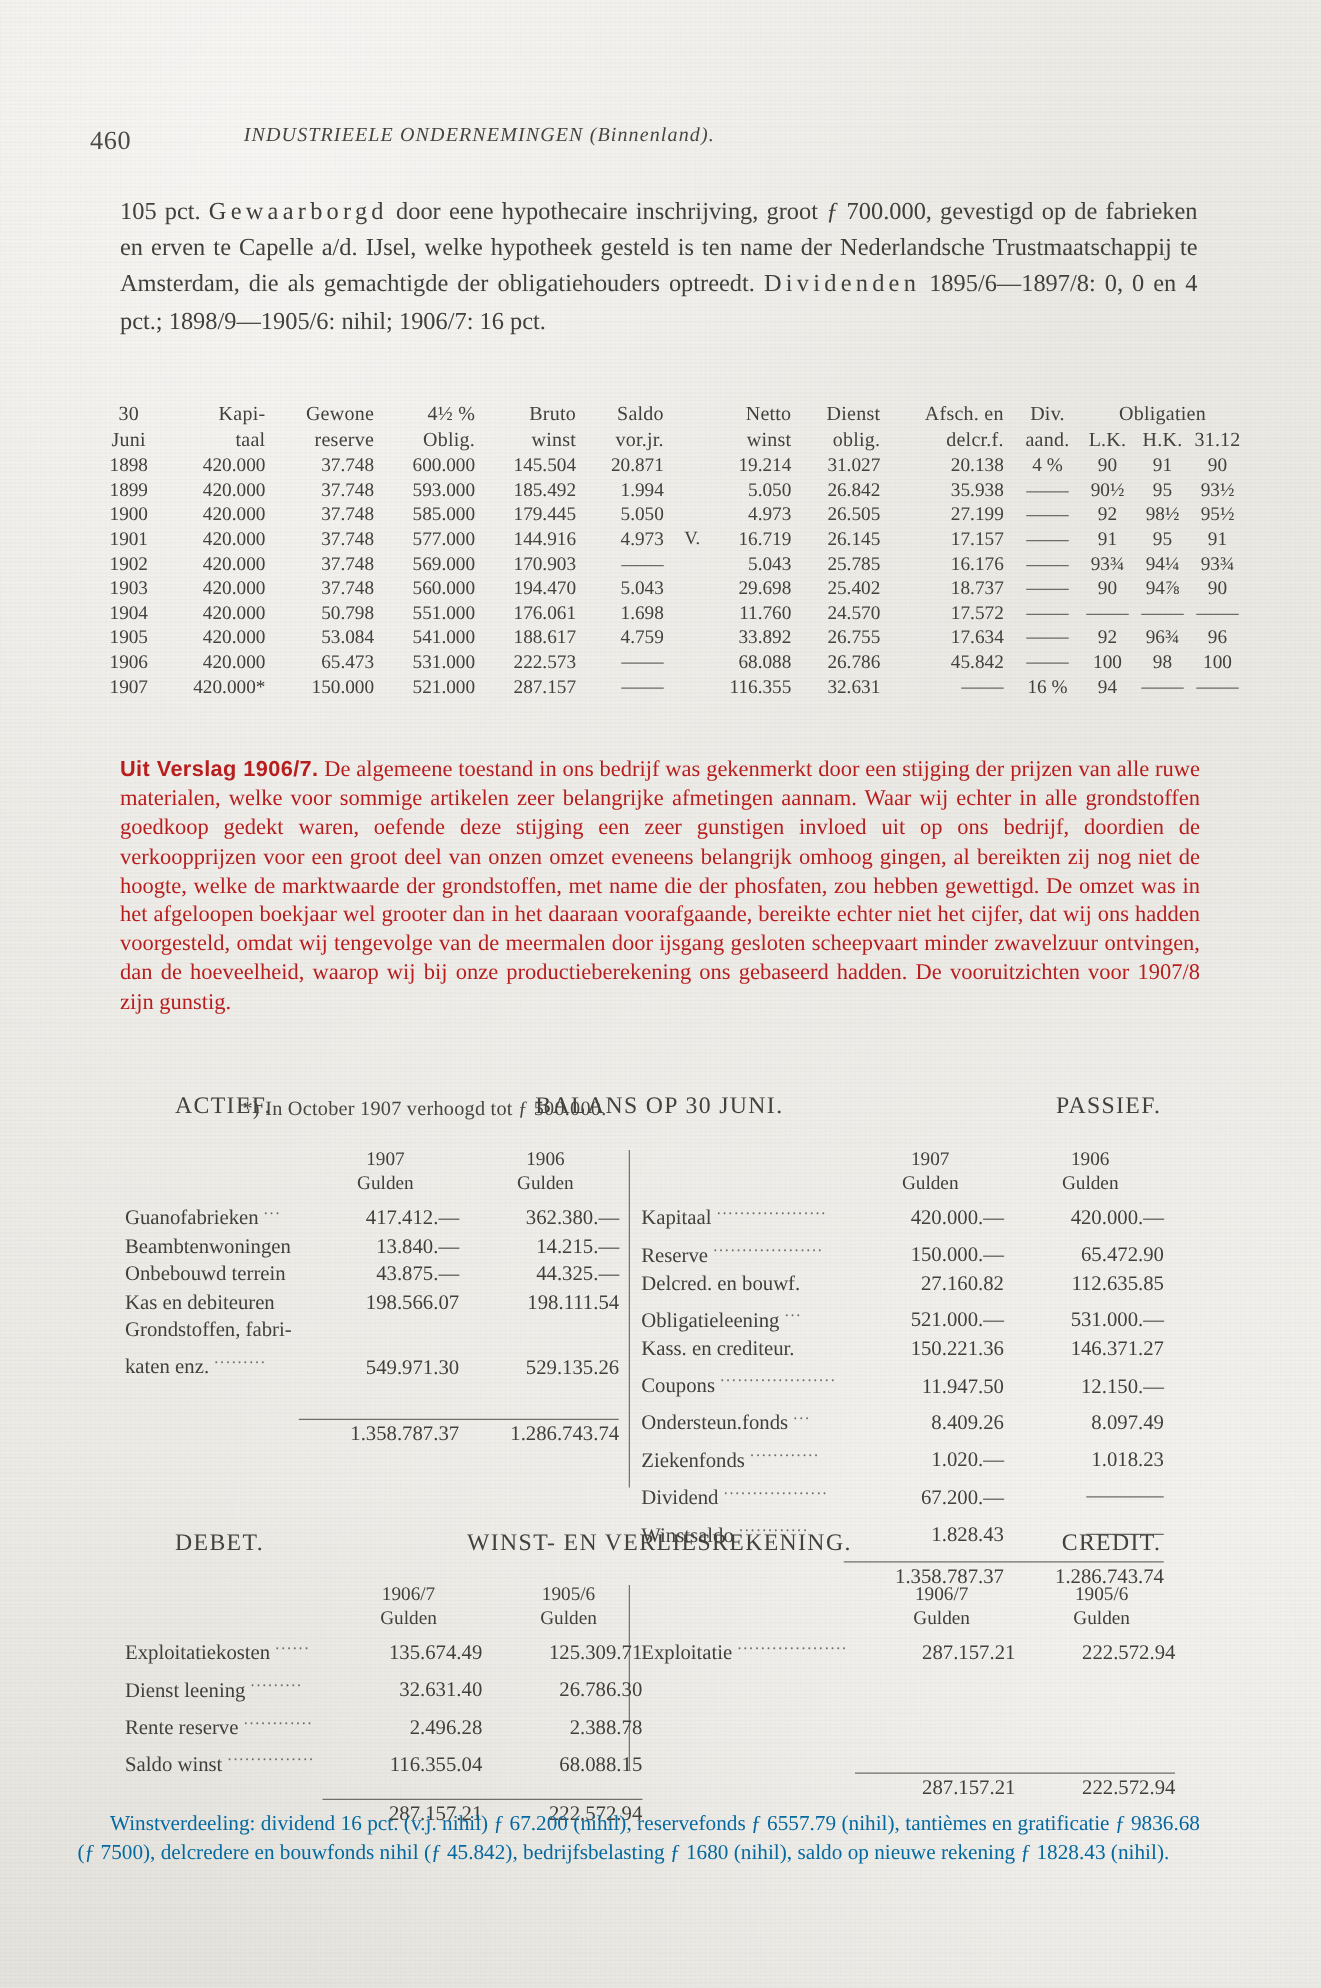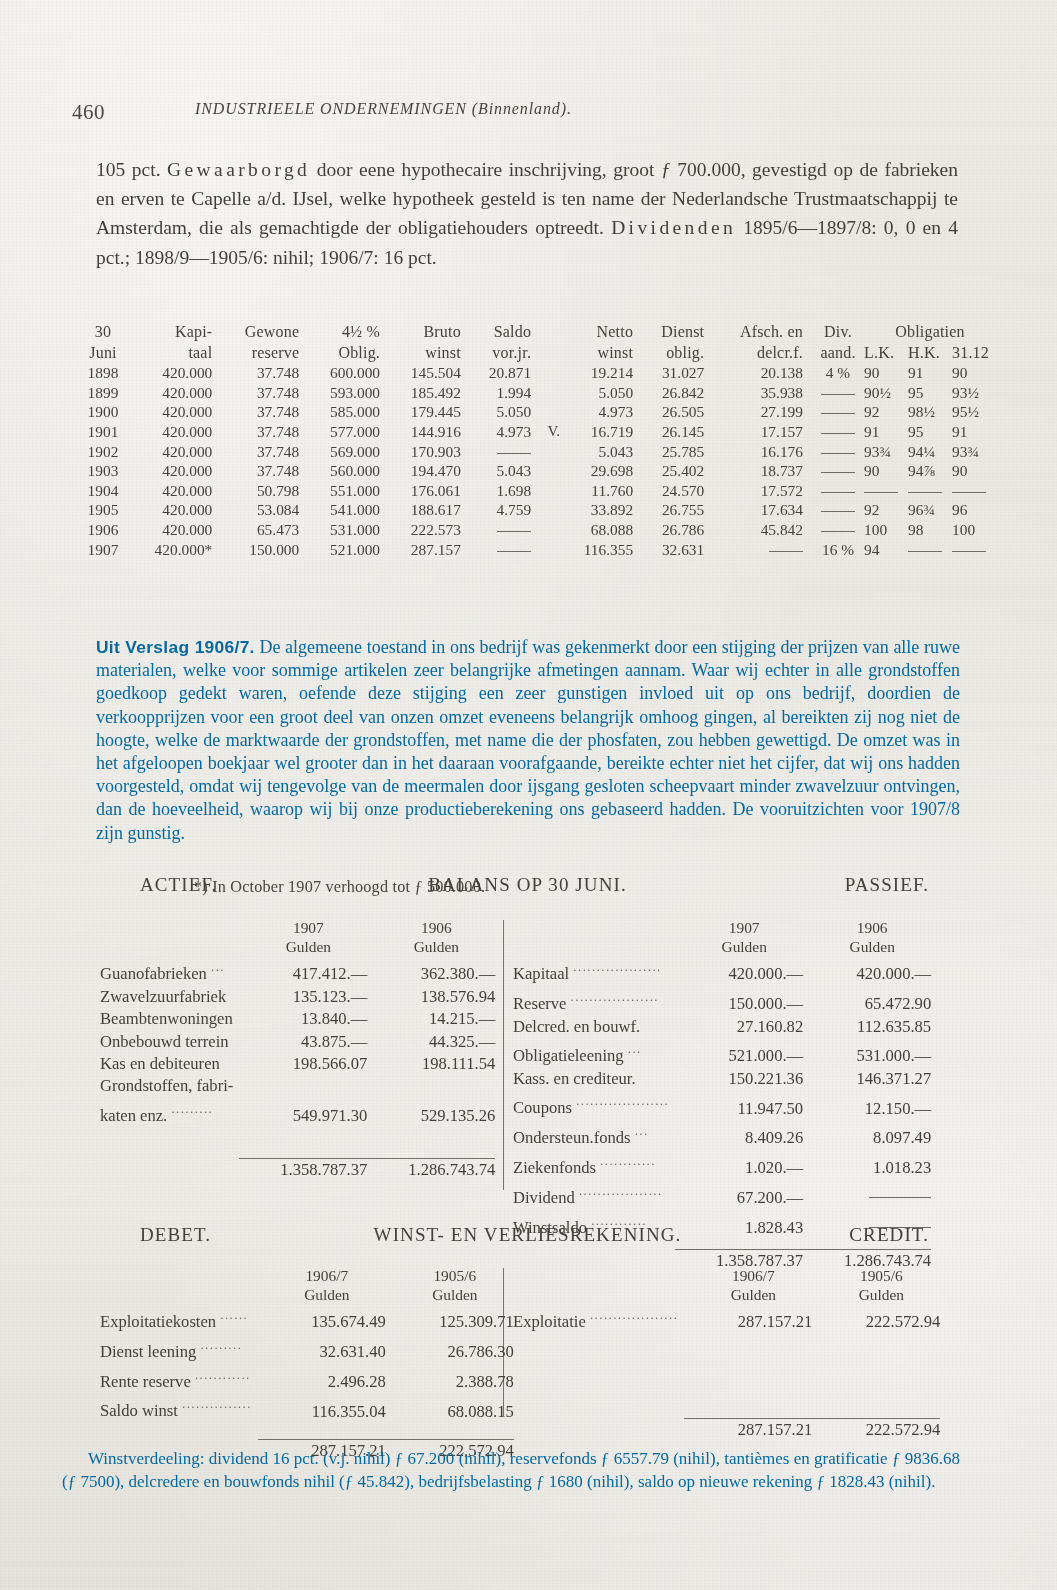--- a/index.html
+++ b/index.html
@@ -42,32 +42,32 @@
 
   
   .stat{position:absolute;left:76px;top:322px;width:920px;font-size:15.4px;color:#42413c;}
   .stat table{border-collapse:collapse;width:920px;font-family:Liberation Serif, serif;}
   .stat th,.stat td{padding:0;font-weight:normal;white-space:nowrap;line-height:19.6px;}
   .stat thead td{font-size:16px;letter-spacing:.2px;}
   .stat .hrow td{padding-bottom:1px;}
   .stat .c-year{width:54px;text-align:center;}
   .stat .c-num{text-align:right;padding-right:9px;}
   .stat .c-pct{text-align:center;width:52px;}
-  .stat .c-ob{width:44px;}
+  .stat .c-ob{text-align:center;width:44px;}
   .stat .vpref{text-align:right;padding-right:2px;width:20px;font-size:15px;}
   .dash{display:inline-block;width:34px;border-top:1.4px solid #6d6b64;vertical-align:3px;}
   .hgroup{text-align:center;}
   .footnote{
     position:absolute;left:118px;top:556px;font-size:16.2px;color:#46453f;letter-spacing:.2px;
   }
 
   
   .verslag{
     position:absolute;left:96px;top:604px;width:864px;
-    font-size:18px;line-height:23.2px;text-align:justify;color:#0369a1;margin-top:32px;
+    font-size:18px;line-height:23.2px;text-align:justify;color:#b91c1c;
   }
   .verslag b{font-family:"Liberation Sans",sans-serif;font-size:17.4px;letter-spacing:.3px;}
 
   
   .sechdr{position:absolute;width:1057px;font-size:19px;letter-spacing:1.1px;color:#42413c;}
   .sechdr .l{position:absolute;left:140px;}
   .sechdr .c{position:absolute;left:0;width:1055px;text-align:center;}
   .sechdr .r{position:absolute;right:128px;}
 
   
@@ -343,25 +343,20 @@
         <td class="val yr">Gulden</td>
       </tr>
       </tbody>
         <tbody>
           <tr>
             <td class="lbl">Guanofabrieken <span class="leader">...</span></td>
             <td class="val">417.412.—</td>
             <td class="val">362.380.—</td>
           </tr>
           <tr>
-            <td class="lbl">Zwavelzuurfabriek</td>
-            <td class="val">135.123.—</td>
-            <td class="val">138.576.94</td>
-          </tr>
-          <tr>
             <td class="lbl">Beambtenwoningen</td>
             <td class="val">13.840.—</td>
             <td class="val">14.215.—</td>
           </tr>
           <tr>
             <td class="lbl">Onbebouwd terrein</td>
             <td class="val">43.875.—</td>
             <td class="val">44.325.—</td>
           </tr>
           <tr>

